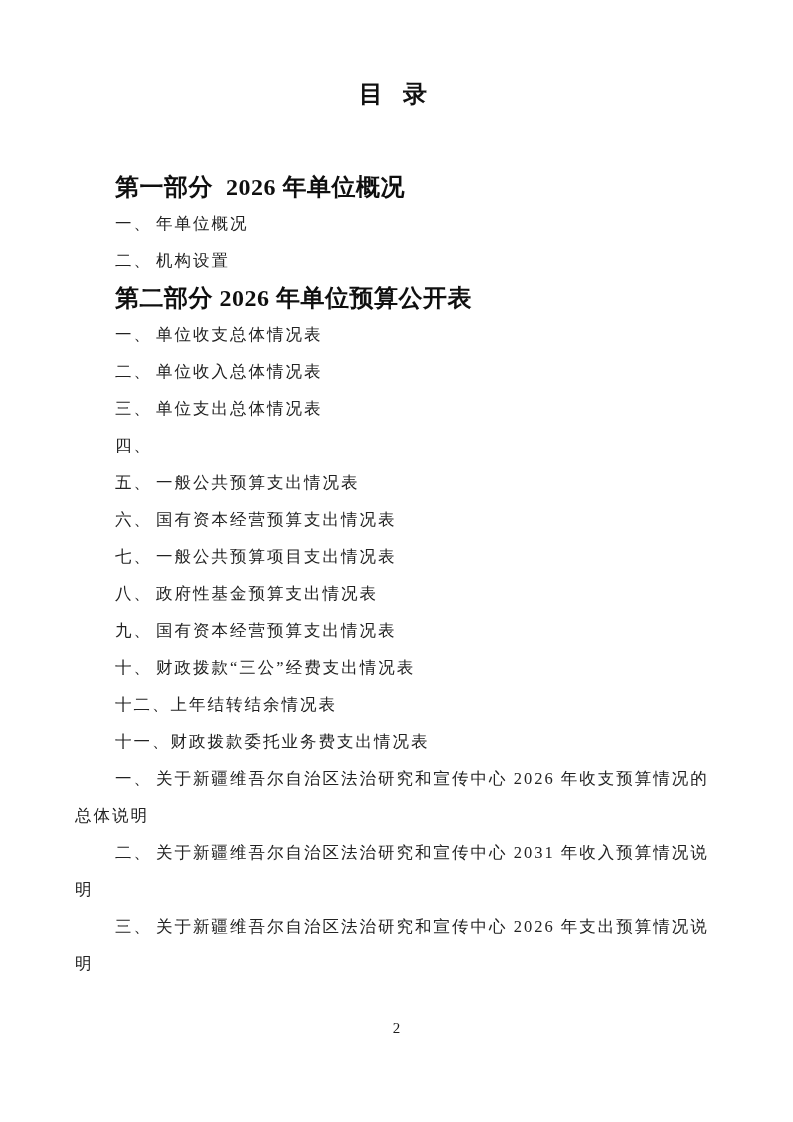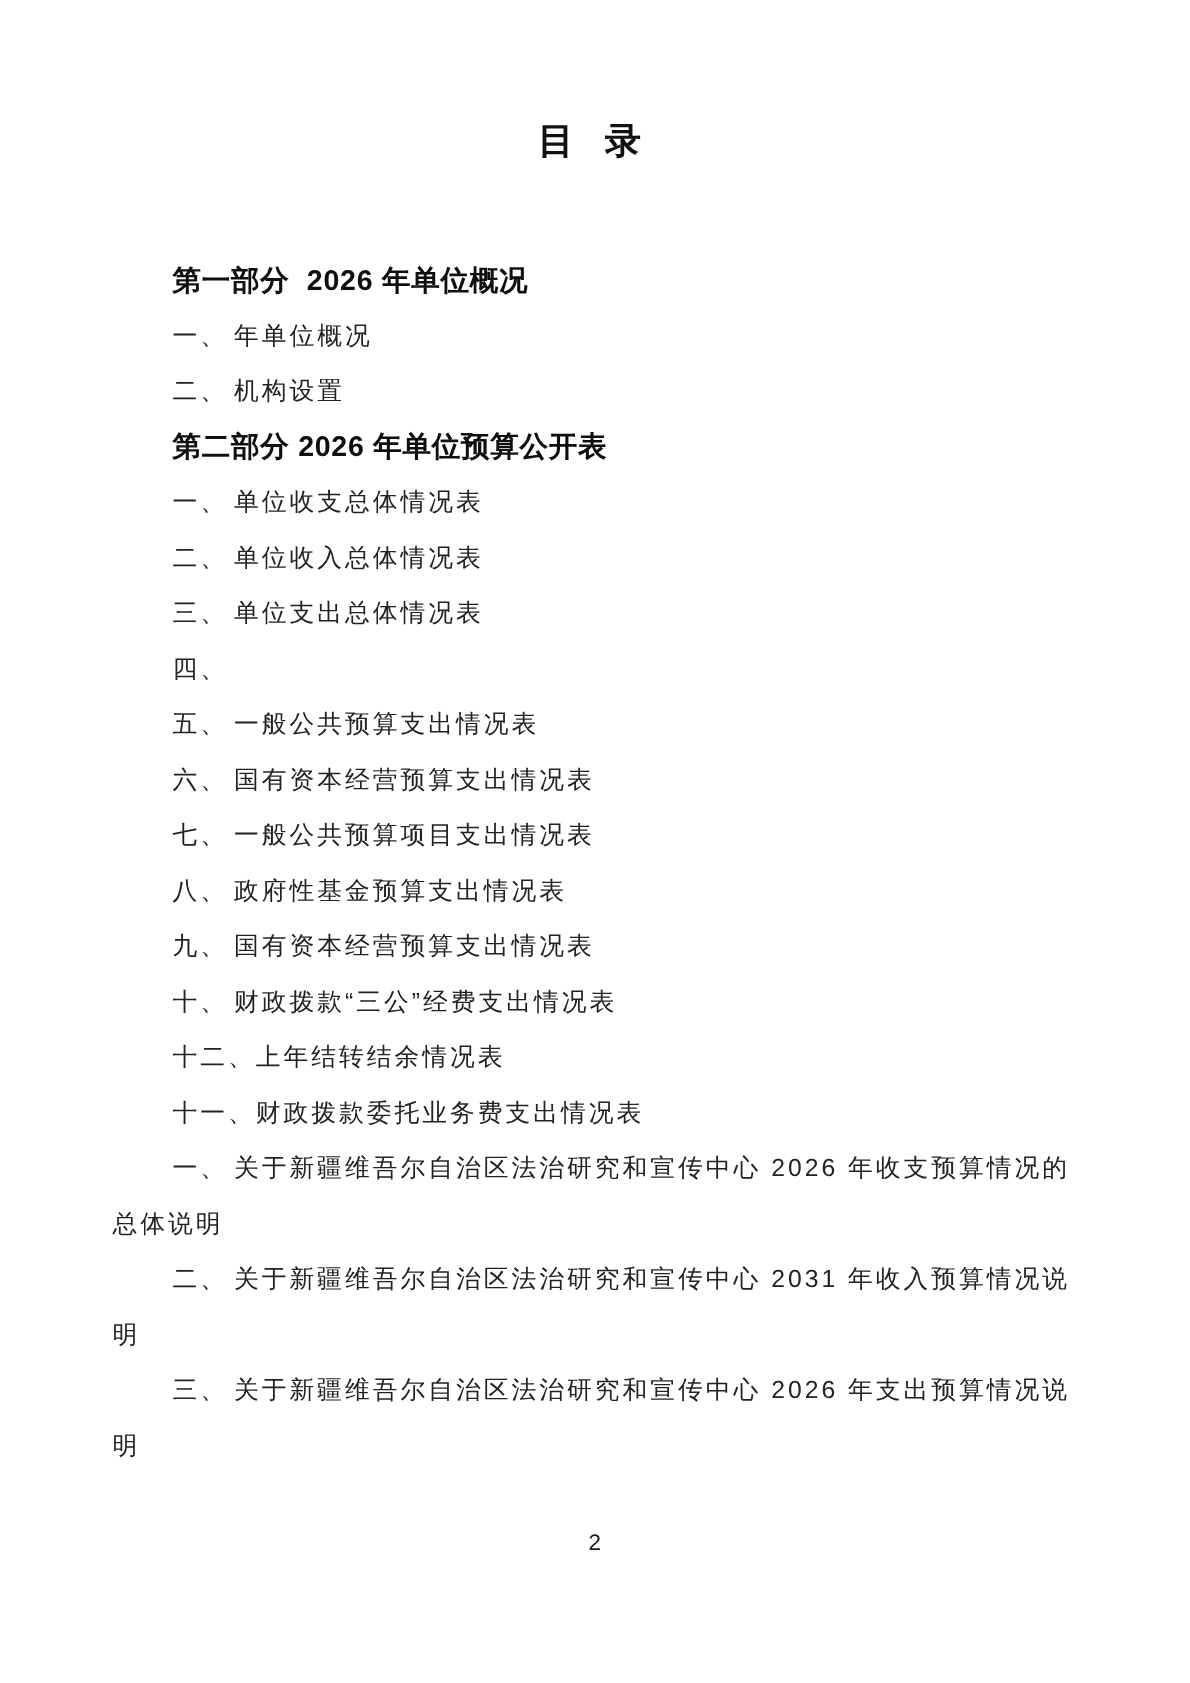--- a/index.html
+++ b/index.html
@@ -7,21 +7,21 @@
     padding: 0;
     background: #ffffff;
   }
   .page {
     position: relative;
     width: 793px;
     height: 1122px;
     margin: 0 auto;
     background: #ffffff;
     color: #1c1c1c;
-    font-family: Liberation Sans, sans-serif;
+    font-family: Liberation Serif, serif;
     overflow: hidden;
   }
   .doc-title {
     position: absolute;
     top: 78px;
     left: 0;
     right: 0;
     text-align: center;
     font-size: 24px;
     font-weight: 700;
@@ -32,21 +32,21 @@
     position: absolute;
     top: 168px;
     left: 75px;
     right: 75px;
   }
   .toc-heading {
     display: flex;
     align-items: center;
     height: 37px;
     padding-left: 40px;
-    font-size: 19px;
+    font-size: 24px;
     font-weight: 700;
     color: #0f0f0f;
     letter-spacing: 0.5px;
     white-space: pre;
   }
   .toc-row {
     display: flex;
     align-items: center;
     height: 37px;
     padding-left: 40px;

